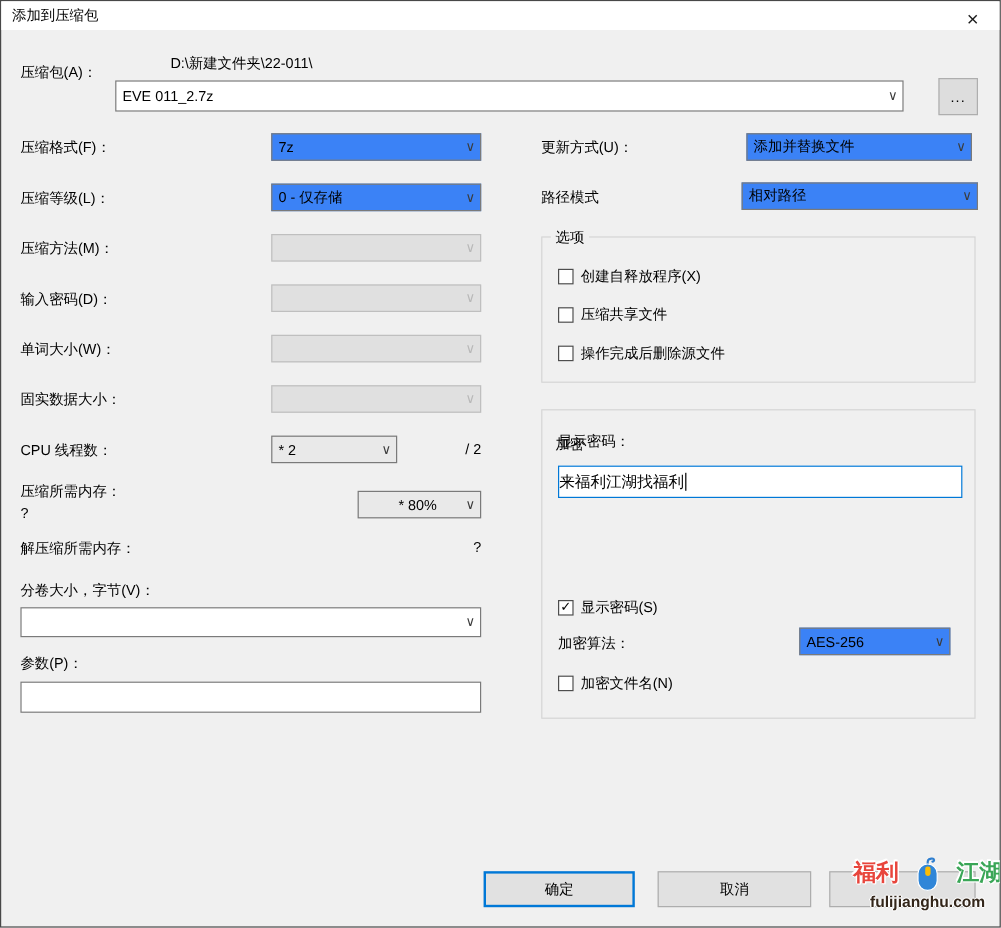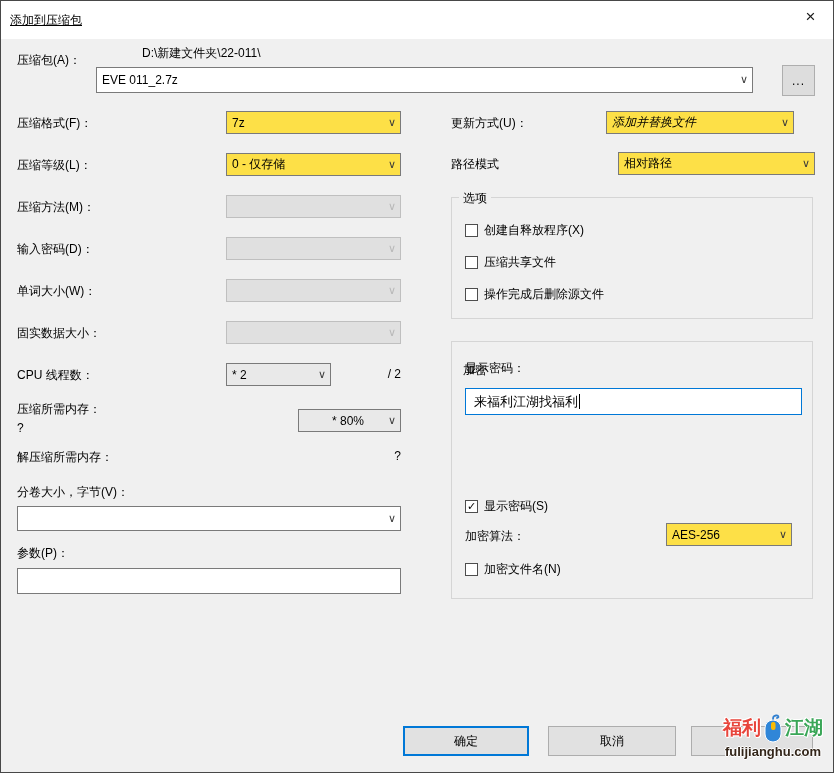--- a/index.html
+++ b/index.html
@@ -6,50 +6,50 @@
   html,body { width:834px; height:773px; }
   body {
     font-family: "Liberation Sans", "DejaVu Sans", sans-serif;
     font-size: 12px; color: #000; background: #fff;
   }
   .dialog {
     position: relative; width: 834px; height: 773px;
     background: #f0f0f0; border: 1px solid #484848; overflow: hidden;
   }
   .titlebar {
-    position: absolute; left:0; top:0; width:100%; height:38px;
-    background:#fff; display:flex; align-items:center;text-decoration:underline;
+    position: absolute; left:0; top:0; width:100%; height:24px;
+    background:#fff; display:flex; align-items:center;
   }
   .titlebar .title { margin-left:9px; font-size:12px; }
   .close-btn {
     position:absolute; right:0; top:0; width:45px; height:31px;
     display:flex; align-items:center; justify-content:center;
     font-size:17px; color:#1a1a1a; cursor:default;
   }
   .lbl { position:absolute; white-space:nowrap; color:#000; }
   .combo {
-    position:absolute; height:23px; background:#fde047;
+    position:absolute; height:23px; background:#3b82f6;
     border:1px solid #7a7a7a; display:flex; align-items:center;
     padding-left:5px; cursor:default;
   }
   .combo .chev {
     position:absolute; right:4px; top:50%; transform:translateY(-54%);
     font-size:11px; color:#3b3b3b;
   }
   .combo.white { background:#fff; }
   .combo.grayfill { background:#e9e9e9; }
   .combo.disabled { background:#e0e0e0; border-color:#bfbfbf; color:#8d8d8d; }
   .combo.disabled .chev { color:#b8b8b8; }
   .textbox {
     position:absolute; background:#fff; border:1px solid #7a7a7a;
     font-size:12px; padding:0 5px; font-family:inherit;
   }
   .pwdbox {
     position:absolute; background:#fff; border:1px solid #0078d7;
-    display:flex; align-items:center; padding-left:8px; font-size:13px;
+    display:flex; align-items:center; padding-left:0; font-size:13px;
   }
   .caret { display:inline-block; width:1px; height:15px; background:#000; margin-left:1px; }
   .groupbox {
     position:absolute; border:1px solid #d5d5d5; background:transparent;
   }
   .legend {
     position:absolute; background:#f0f0f0; padding:0 4px; white-space:nowrap;
   }
   .cbrow { position:absolute; display:flex; align-items:center; cursor:default; }
   .cb {
@@ -65,21 +65,21 @@
   .btn.default { border:2px solid #0078d7; }
   .browse-btn {
     position:absolute; width:33px; height:31px; background:#ddd;
     border:1px solid #aeaeae; display:flex; align-items:center; justify-content:center;
     font-size:12px; letter-spacing:1px; cursor:default;
   }
   .watermark {
     position:absolute; right:-2px; top:712px; width:124px; text-align:center;
     pointer-events:none;
   }
-  .wm-row { display:flex; align-items:center; justify-content:center; gap:1px; }
+  .wm-row { display:flex; align-items:center; justify-content:space-between; gap:1px; }
   .wm-cn {
     font-size:19px; font-weight:bold; line-height:20px;
     text-shadow:-1px 0 #fff,1px 0 #fff,0 -1px #fff,0 1px #fff,1px 1px #fff,-1px -1px #fff;
   }
   .wm-red { color:#e8453c; }
   .wm-green { color:#3aa657; }
   .wm-domain {
     font-size:13px; font-weight:bold; color:#33261a; margin-top:1px;
     text-shadow:-1px 0 #fff,1px 0 #fff,0 -1px #fff,0 1px #fff;
   }
@@ -158,21 +158,21 @@
   <div class="lbl" style="left:16px; top:483px;">分卷大小，字节(V)：</div>
   <div class="combo white" style="left:16px; top:505px; width:384px; height:25px;">
     <span></span>
     <span class="chev">∨</span>
   </div>
 
   <div class="lbl" style="left:16px; top:544px;">参数(P)：</div>
   <input class="textbox" style="left: 16px; top: 567px; width: 384px; height: 26px;" value="">
 
   <div class="lbl" style="left:450px; top:114px;">更新方式(U)：</div>
-  <div class="combo" style="left:605px; top:110px; width:188px;font-style:italic;">
+  <div class="combo" style="left:621px; top:110px; width:188px;">
     <span>添加并替换文件</span>
     <span class="chev">∨</span>
   </div>
 
   <div class="lbl" style="left:450px; top:155px;">路径模式</div>
   <div class="combo" style="left:617px; top:151px; width:197px;">
     <span>相对路径</span>
     <span class="chev">∨</span>
   </div>
 

